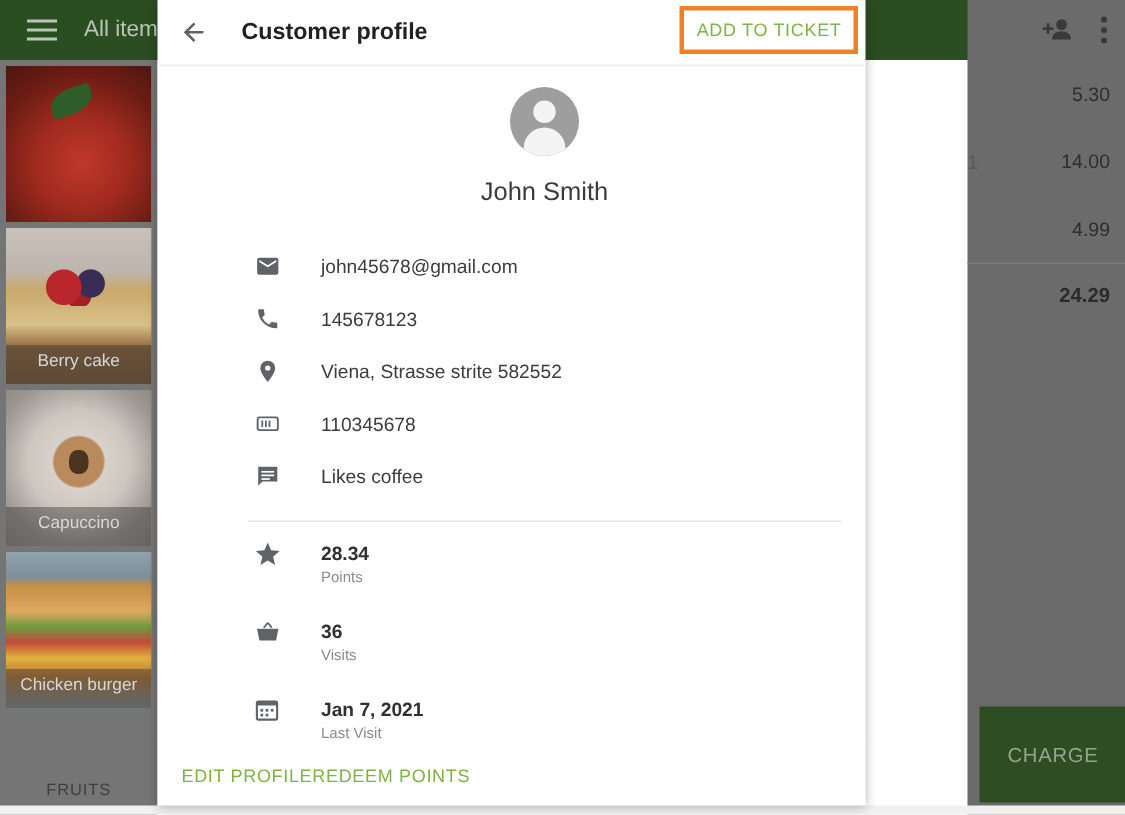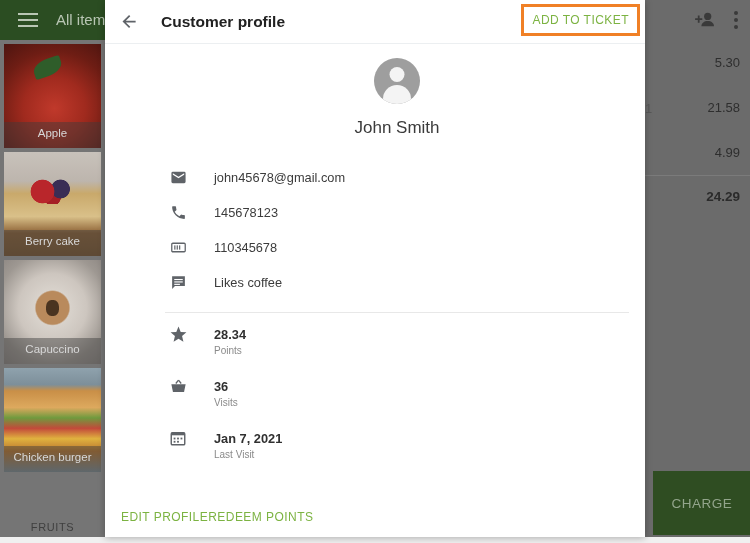--- a/index.html
+++ b/index.html
@@ -118,21 +118,21 @@
   }
   .charge-btn {
     position: absolute; left: 8px; right: 0px; bottom: 8px; height: 64px;
     background: #2f4d22; color: #93a58c;
     display: flex; align-items: center; justify-content: center;
     font-size: 13.5px; letter-spacing: .5px;
   }
 
   
   #dialog {
-    position: absolute; top: 0; left: 105px; width: 540px; height: 537px;
+    position: absolute; top: 0; left: 105px; width: 472px; height: 537px;
     background: #ffffff;
     box-shadow: 0 1px 7px rgba(0,0,0,0.28);
     display: flex; flex-direction: column;
     overflow: hidden;
   }
   .dlg-toolbar {
     position: relative; height: 44px; flex: 0 0 44px;
     border-bottom: 1px solid #eceff1;
     display: flex; align-items: center;
   }
@@ -236,21 +236,20 @@
     <div class="icon-overflow">
       <i></i>
         <i></i>
         <i></i>
     </div>
   </div>
 
   <div class="bg-left">
     <div class="tile">
       <div class="art art-apple"></div>
-      <div class="label">Apple</div>
     </div>
     <div class="tile">
       <div class="art art-cake"></div>
       <div class="label">Berry cake</div>
     </div>
     <div class="tile">
       <div class="art art-capuccino"></div>
       <div class="label">Capuccino</div>
     </div>
     <div class="tile tall">
@@ -260,21 +259,21 @@
     <div class="cat-label">FRUITS</div>
   </div>
 
   <div class="bg-right">
     <div class="t-row">
       <span class="t-qty"></span>
       <span>5.30</span>
     </div>
     <div class="t-row">
       <span class="t-qty">1</span>
-      <span>21.58</span>
+      <span>14.00</span>
     </div>
     <div class="t-row">
       <span class="t-qty"></span>
       <span>4.99</span>
     </div>
     <div class="t-divider"></div>
     <div class="t-total">24.29</div>
     <div class="charge-btn">CHARGE</div>
   </div>
 
@@ -318,20 +317,28 @@
 
       <div class="info-row">
         <span class="info-ic">
           <svg viewBox="0 0 24 24" width="17" height="17">
             <path d="M6.6 10.8a15.1 15.1 0 006.6 6.6l2.2-2.2c.3-.3.7-.4 1-.2 1.2.4 2.4.6 3.6.6.6 0 1 .4 1 1V20c0 .6-.4 1-1 1A17 17 0 013 4c0-.6.4-1 1-1h3.5c.6 0 1 .4 1 1 0 1.3.2 2.5.6 3.6.1.4 0 .8-.2 1.1z" fill="#5f6368"></path>
           </svg>
         </span>
         <span class="info-txt">145678123</span>
       </div>
 
+      <div class="info-row">
+        <span class="info-ic">
+          <svg viewBox="0 0 24 24" width="17" height="17">
+            <path d="M12 2a7 7 0 00-7 7c0 5.2 7 13 7 13s7-7.8 7-13a7 7 0 00-7-7zm0 9.5A2.5 2.5 0 1112 6.5a2.5 2.5 0 010 5z" fill="#5f6368"></path>
+          </svg>
+        </span>
+        <span class="info-txt">Viena, Strasse strite 582552</span>
+      </div>
 
       <div class="info-row">
         <span class="info-ic">
           <svg viewBox="0 0 24 24" width="17" height="17">
             <rect x="2.5" y="6" width="19" height="12" rx="1.5" fill="none" stroke="#5f6368" stroke-width="1.8"></rect>
             <rect x="6" y="9" width="1.7" height="6" fill="#5f6368"></rect>
             <rect x="9.4" y="9" width="1.7" height="6" fill="#5f6368"></rect>
             <rect x="12.8" y="9" width="1.7" height="6" fill="#5f6368"></rect>
           </svg>
         </span>

